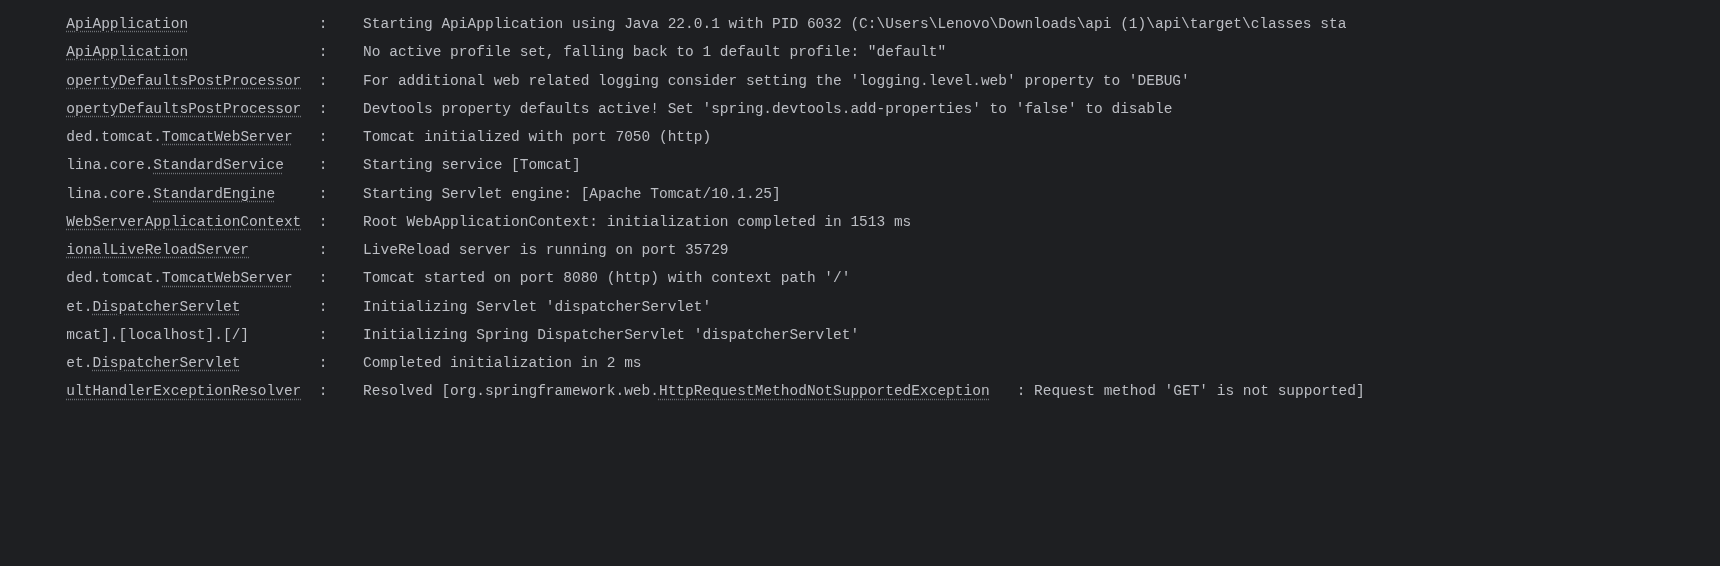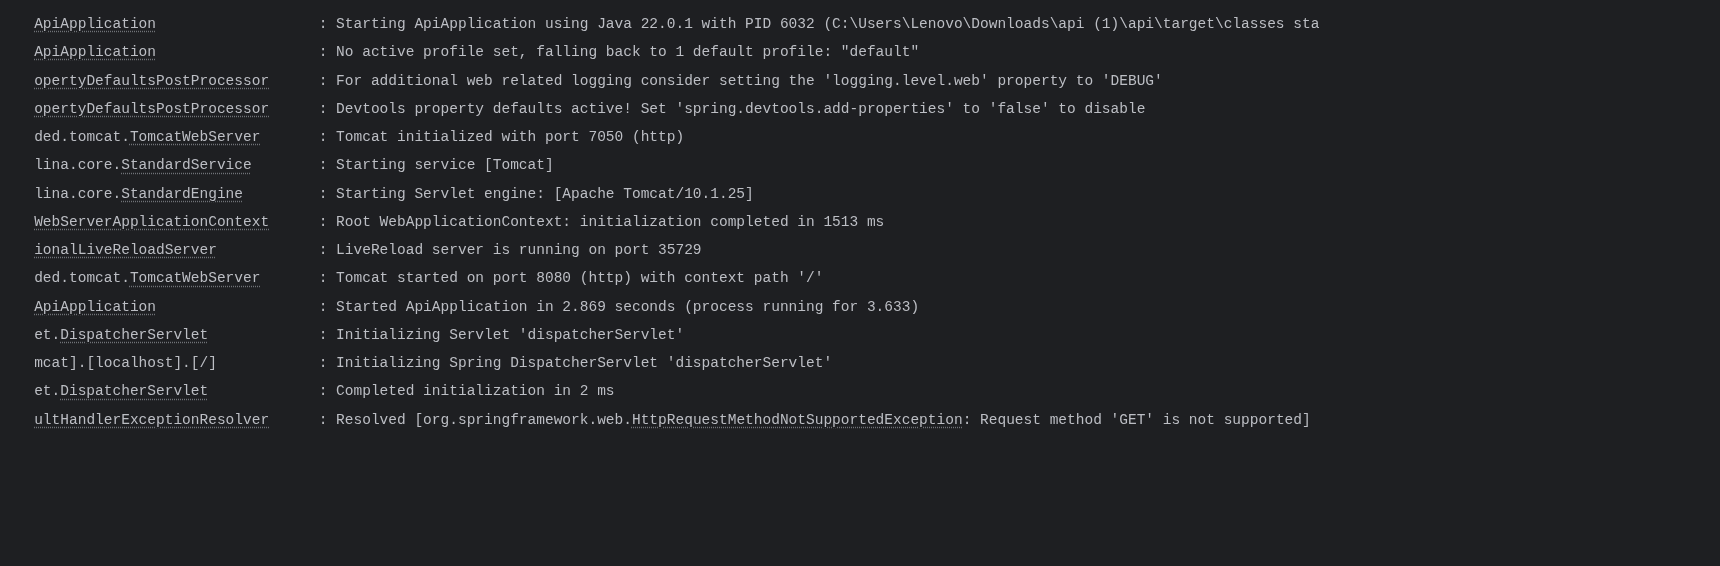--- a/index.html
+++ b/index.html
@@ -30,33 +30,34 @@
       white-space: nowrap;
       overflow: hidden;
       margin-left: -2px;
     }
     .log-line {
       display: block;
     }
     .logger-name {
       display: inline-block;
       min-width: 308px;
-      text-align: center;
+      text-align: right;
     }
     .underlined {
       text-decoration-line: underline;
       text-decoration-style: dotted;
       text-decoration-color: #6f7277;
       text-underline-offset: 3px;
     }
     .separator {
       color: #bcbec4;
     }
     .message {
       color: #bcbec4;
+      margin-left: 27px;
     }
     .exception-class {
       text-decoration-line: underline;
       text-decoration-style: dotted;
       text-decoration-color: #6f7277;
       text-underline-offset: 3px;
     }
   </style>
 </head>
 <body>
@@ -67,18 +68,17 @@
     <span class="log-line"><span class="logger-name"><span class="underlined">ApiApplication</span><span style="white-space: pre;">              </span></span><span class="separator"> : </span><span class="message">Starting ApiApplication using Java 22.0.1 with PID 6032 (C:\Users\Lenovo\Downloads\api (1)\api\target\classes sta</span></span>
     <span class="log-line"><span class="logger-name"><span class="underlined">ApiApplication</span><span style="white-space: pre;">              </span></span><span class="separator"> : </span><span class="message">No active profile set, falling back to 1 default profile: "default"</span></span>
     <span class="log-line"><span class="logger-name"><span class="underlined">opertyDefaultsPostProcessor</span><span style="white-space: pre;"> </span></span><span class="separator"> : </span><span class="message">For additional web related logging consider setting the 'logging.level.web' property to 'DEBUG'</span></span>
     <span class="log-line"><span class="logger-name"><span class="underlined">opertyDefaultsPostProcessor</span><span style="white-space: pre;"> </span></span><span class="separator"> : </span><span class="message">Devtools property defaults active! Set 'spring.devtools.add-properties' to 'false' to disable</span></span>
     <span class="log-line"><span class="logger-name"><span>ded.tomcat.</span><span class="underlined">TomcatWebServer</span><span style="white-space: pre;">  </span></span><span class="separator"> : </span><span class="message">Tomcat initialized with port 7050 (http)</span></span>
     <span class="log-line"><span class="logger-name"><span>lina.core.</span><span class="underlined">StandardService</span><span style="white-space: pre;">   </span></span><span class="separator"> : </span><span class="message">Starting service [Tomcat]</span></span>
     <span class="log-line"><span class="logger-name"><span>lina.core.</span><span class="underlined">StandardEngine</span><span style="white-space: pre;">    </span></span><span class="separator"> : </span><span class="message">Starting Servlet engine: [Apache Tomcat/10.1.25]</span></span>
     <span class="log-line"><span class="logger-name"><span class="underlined">WebServerApplicationContext</span><span style="white-space: pre;"> </span></span><span class="separator"> : </span><span class="message">Root WebApplicationContext: initialization completed in 1513 ms</span></span>
     <span class="log-line"><span class="logger-name"><span class="underlined">ionalLiveReloadServer</span><span style="white-space: pre;">       </span></span><span class="separator"> : </span><span class="message">LiveReload server is running on port 35729</span></span>
     <span class="log-line"><span class="logger-name"><span>ded.tomcat.</span><span class="underlined">TomcatWebServer</span><span style="white-space: pre;">  </span></span><span class="separator"> : </span><span class="message">Tomcat started on port 8080 (http) with context path '/'</span></span>
-    <span class="log-line"><span class="logger-name"><span class="underlined">ApiApplication</span><span style="white-space: pre;">              </span></span><span class="separator"> : </span><span class="message">Started ApiApplication in 2.869 seconds (process running for 3.633)</span></span>
     <span class="log-line"><span class="logger-name"><span>et.</span><span class="underlined">DispatcherServlet</span><span style="white-space: pre;">        </span></span><span class="separator"> : </span><span class="message">Initializing Servlet 'dispatcherServlet'</span></span>
     <span class="log-line"><span class="logger-name"><span>mcat].[localhost].[/]</span><span style="white-space: pre;">       </span></span><span class="separator"> : </span><span class="message">Initializing Spring DispatcherServlet 'dispatcherServlet'</span></span>
     <span class="log-line"><span class="logger-name"><span>et.</span><span class="underlined">DispatcherServlet</span><span style="white-space: pre;">        </span></span><span class="separator"> : </span><span class="message">Completed initialization in 2 ms</span></span>
     <span class="log-line"><span class="logger-name"><span class="underlined">ultHandlerExceptionResolver</span><span style="white-space: pre;"> </span></span><span class="separator"> : </span><span class="message">Resolved [org.springframework.web.</span><span class="exception-class">HttpRequestMethodNotSupportedException</span><span class="message">: Request method 'GET' is not supported]</span></span>
   </div>
 
 </body></html>

